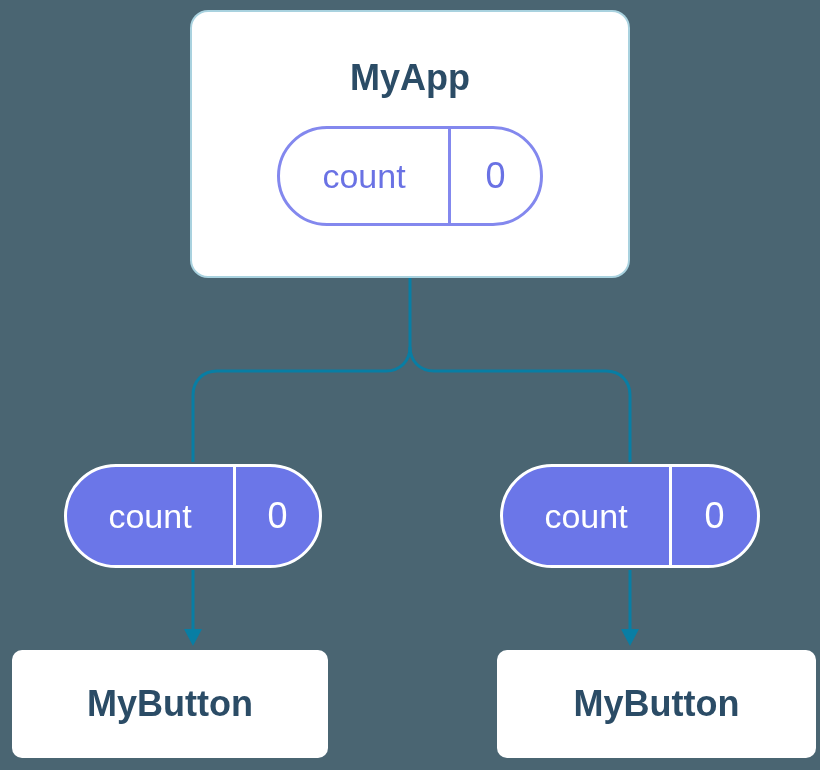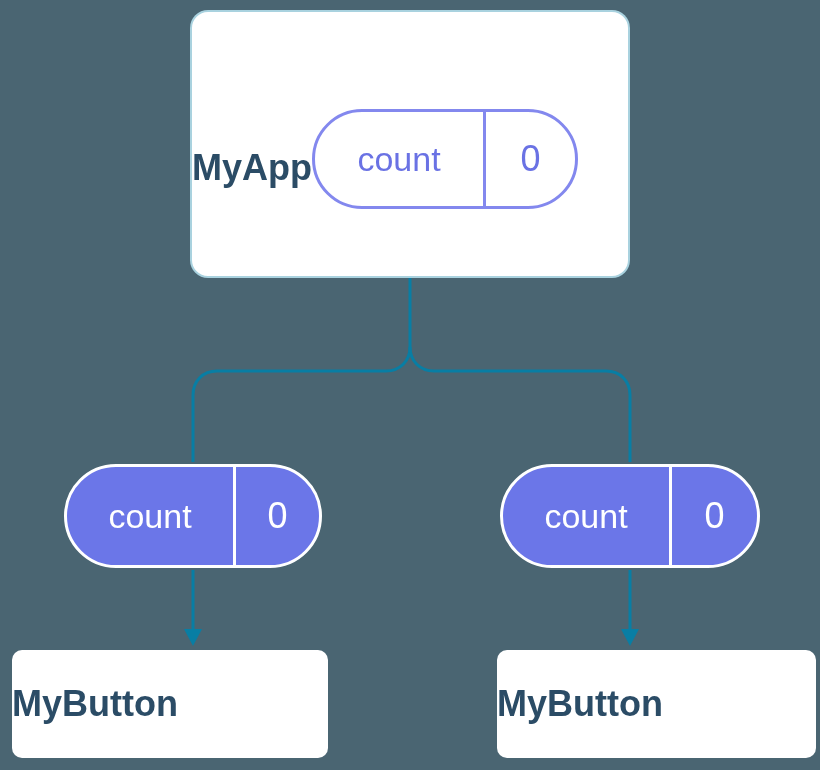--- a/index.html
+++ b/index.html
@@ -26,21 +26,21 @@
   
   .root-card {
     position: absolute;
     left: 190px; top: 10px;
     width: 440px; height: 268px;
     background: #ffffff;
     border: 2px solid rgba(8,126,164,0.35);
     border-radius: 18px;
     box-sizing: border-box;
     display: flex;
-    flex-direction: row;
+    flex-direction: column;
     align-items: center;
   }
   .root-title {
     margin-top: 48px;
     font-size: 36px;
     font-weight: 700;
     color: #2b4c66;
     line-height: 1;
   }
   .state-pill {
@@ -95,21 +95,21 @@
   .pill-left  { left: 64px;  top: 464px; width: 258px; }
   .pill-right { left: 500px; top: 464px; width: 260px; }
 
   
   .child-card {
     position: absolute;
     top: 650px;
     height: 108px;
     background: #ffffff;
     border-radius: 10px;
-    display: flex; align-items: center; 
+    display: flex; align-items: center; justify-content: center;
     font-size: 36px;
     font-weight: 700;
     color: #2b4c66;
   }
   .card-left  { left: 12px;  width: 316px; }
   .card-right { left: 497px; width: 319px; }
 </style>
 </head>
 <body>
 

